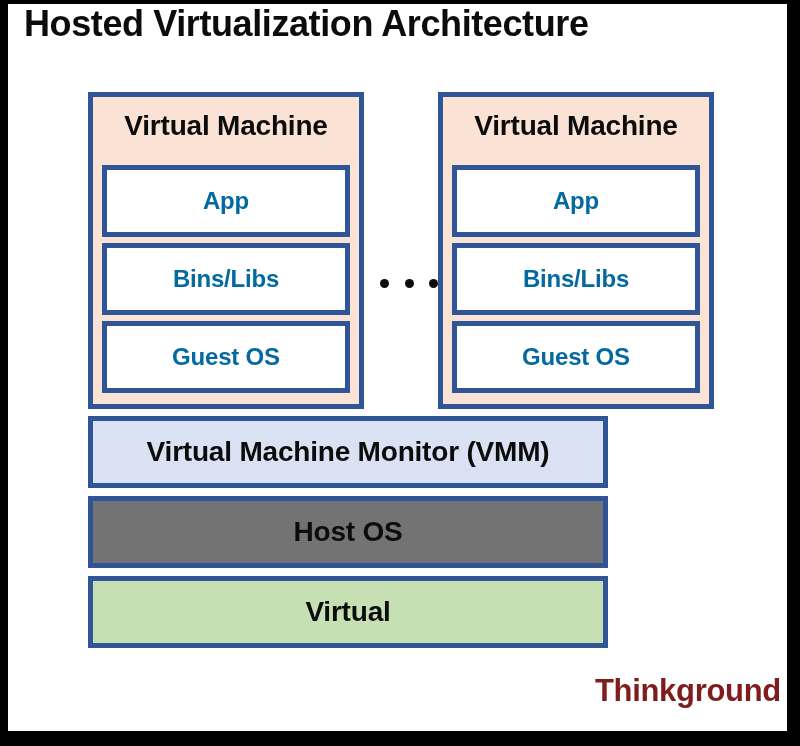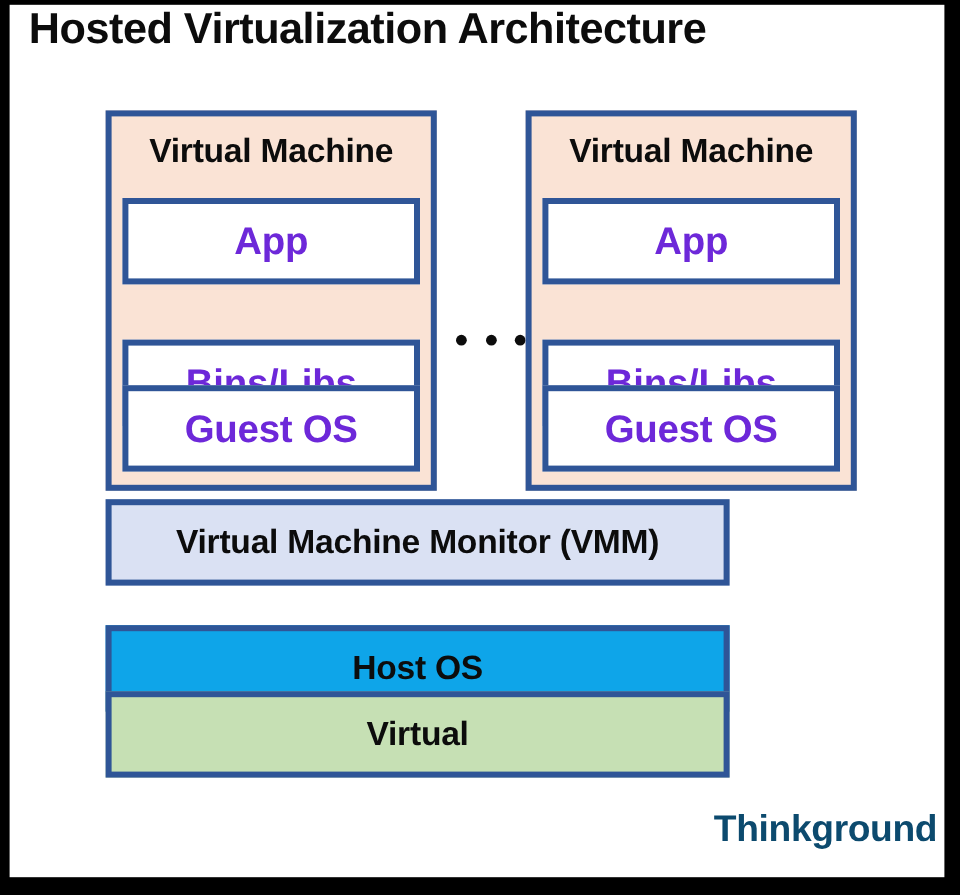--- a/index.html
+++ b/index.html
@@ -75,27 +75,27 @@
     width: 248px;
     height: 72px;
     box-sizing: border-box;
     background: #ffffff;
     border: 5px solid #2f5597;
     display: flex;
     align-items: center;
     justify-content: center;
   }
   .vm-layer span {
-    font-size: 32px;
-    font-weight: bold;
-    color: #6d28d9;
+    font-size: 24px;
+    font-weight: bold;
+    color: #0369a1;
     letter-spacing: -0.2px;
   }
   .layer-0 { top: 68px; }
-  .layer-1 { top: 146px; margin-top: 40px; }
+  .layer-1 { top: 146px; }
   .layer-2 { top: 224px; }
 
   
   #ellipsis {
     position: absolute;
     left: 372px;
     top: 272px;
     width: 58px;
     height: 14px;
     display: flex;
@@ -122,38 +122,38 @@
     align-items: center;
     justify-content: center;
   }
   .stack-bar span {
     font-size: 28px;
     font-weight: bold;
     color: #0c0c0c;
     letter-spacing: -0.2px;
   }
   #bar-vmm      { top: 412px; background: #dae1f3; }
-  #bar-host-os  { top: 492px; background: #0ea5e9; margin-top: 25px; }
+  #bar-host-os  { top: 492px; background: #737373; }
   #bar-hardware { top: 572px; background: #c6e0b4; }
 
   
   #footer {
     position: absolute;
     right: 6px;
     bottom: 22px;
     display: flex;
     align-items: baseline;
     gap: 28px;
     white-space: nowrap;
   }
   #footer .brand,
   #footer .author {
     font-size: 31px;
     font-weight: bold;
-    color: #0c4a6e;
+    color: #7f1d1d;
     letter-spacing: -0.3px;
   }
 </style>
 </head>
 <body>
 
 <div id="frame">
   <div id="canvas">
 
     <div id="title">Hosted Virtualization Architecture</div>

